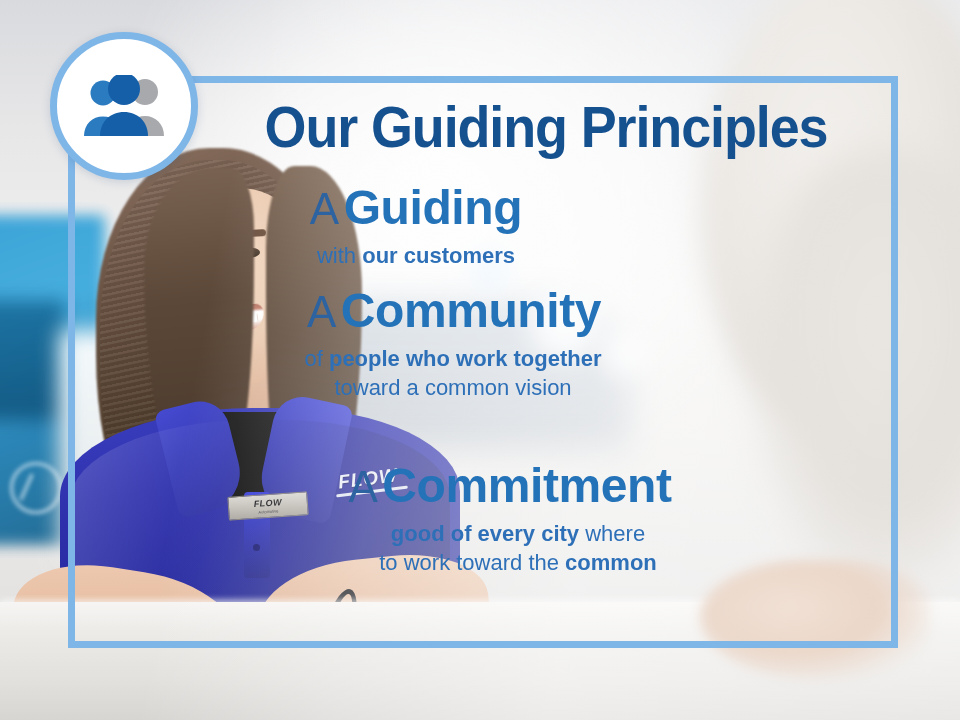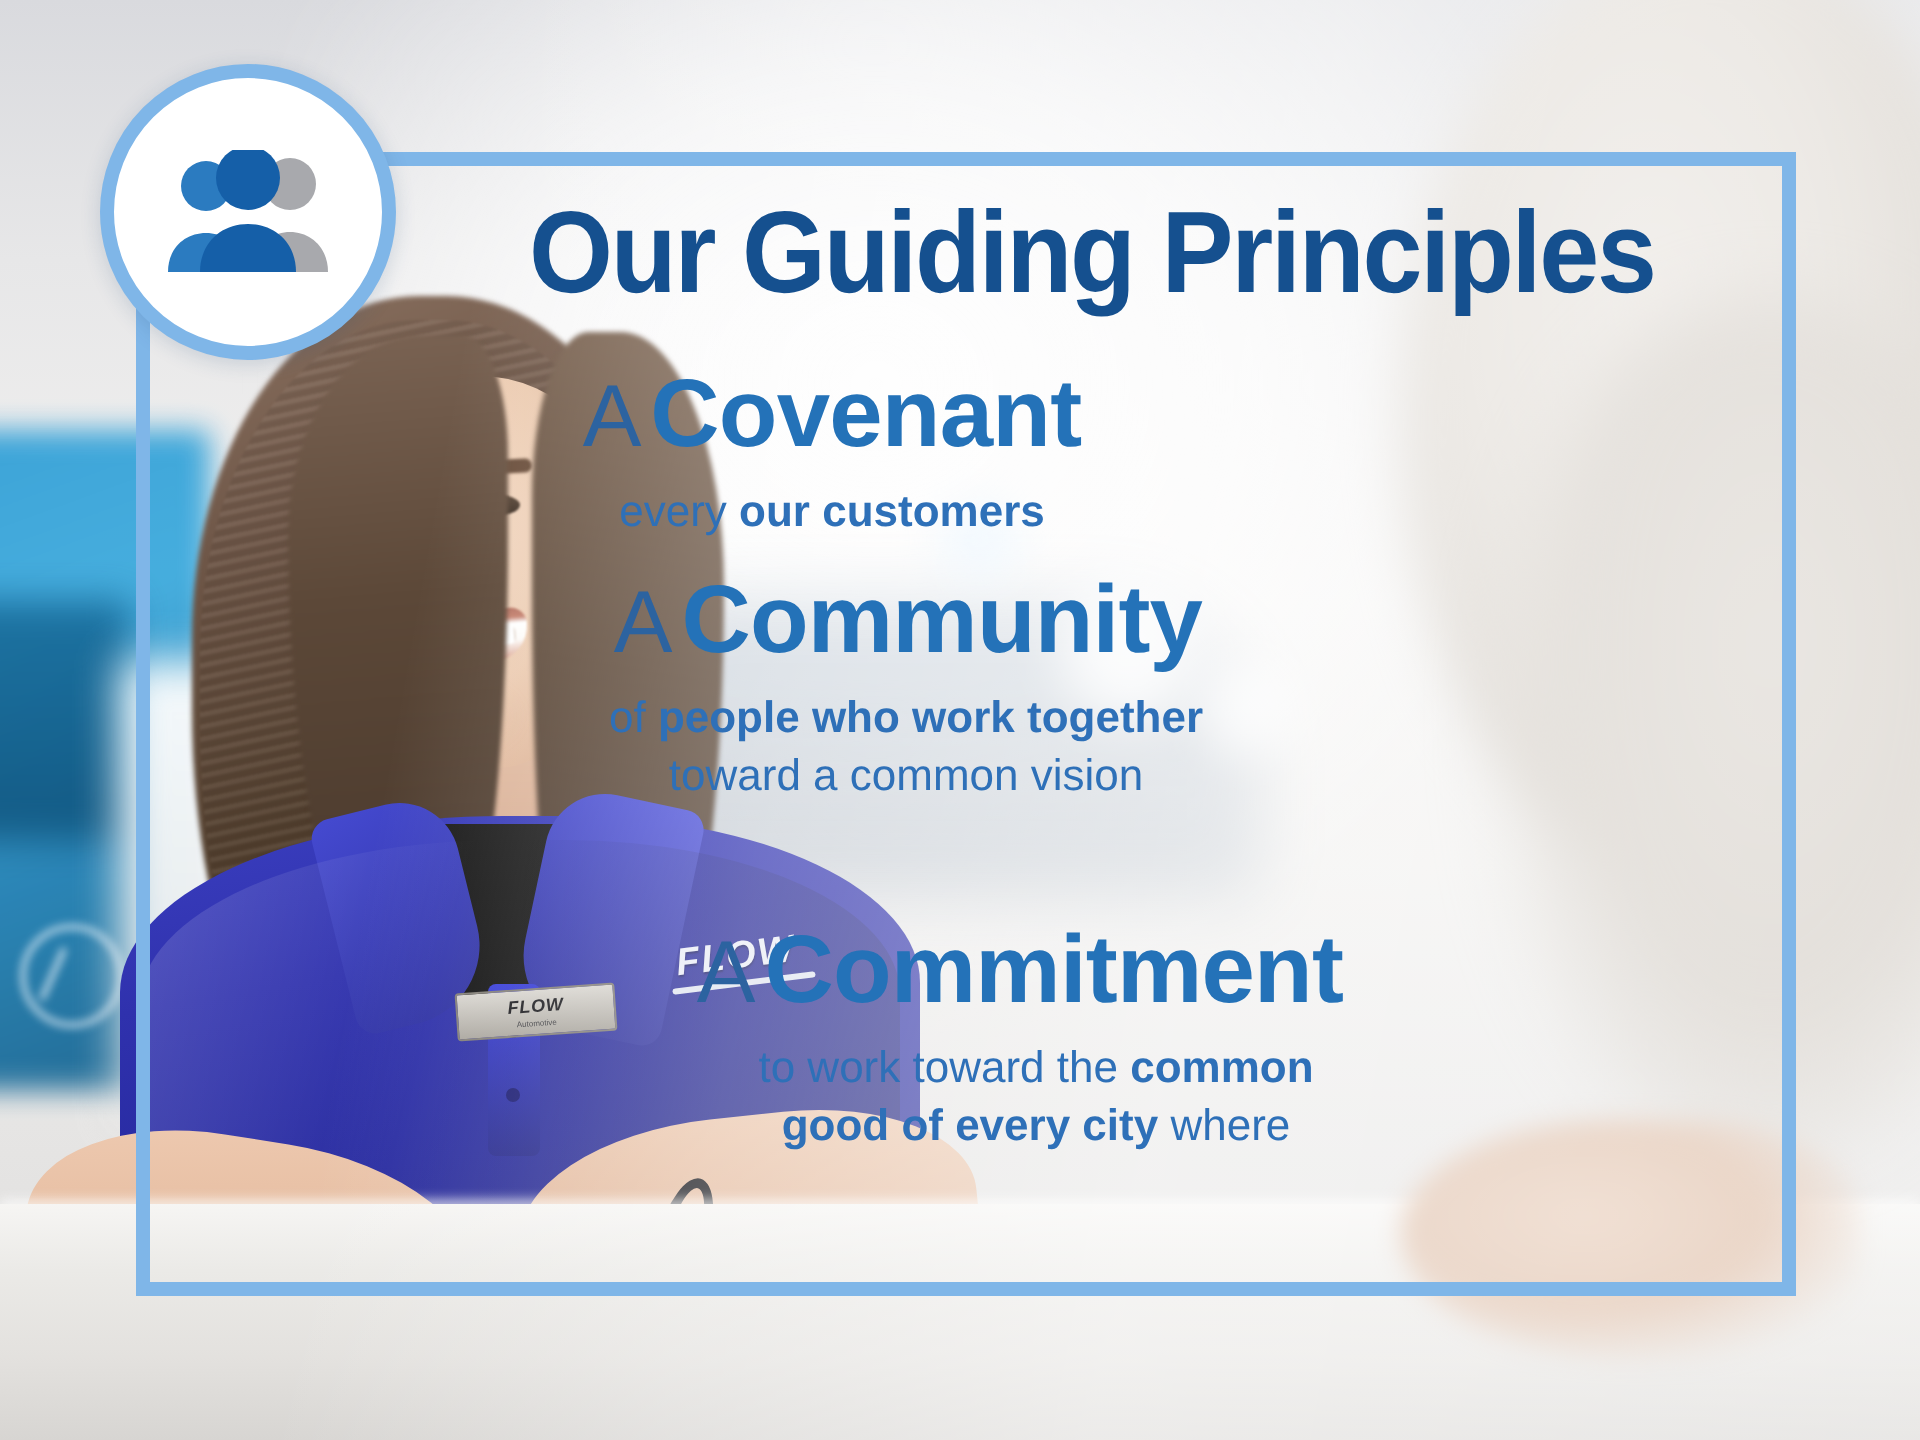--- a/index.html
+++ b/index.html
@@ -367,25 +367,25 @@
     </svg>
   </div>
 
   <div class="content">
 
     <div class="title">Our Guiding Principles</div>
 
     <div class="principle p1">
       <div class="ph">
         <span class="art">A</span>
-        <span class="word">Covenant</span>
+        <span class="word">Guiding</span>
       </div>
       <div class="psub">
         <div>
-          <span>every </span><b>our customers</b>
+          <span>with </span><b>our customers</b>
         </div>
       </div>
     </div>
 
     <div class="principle p2">
       <div class="ph">
         <span class="art">A</span>
         <span class="word">Community</span>
       </div>
       <div class="psub">
@@ -398,22 +398,22 @@
       </div>
     </div>
 
     <div class="principle p3">
       <div class="ph">
         <span class="art">A</span>
         <span class="word">Commitment</span>
       </div>
       <div class="psub">
         <div>
+          <b>good of every city</b><span> where</span>
+        </div>
+        <div>
           <span>to work toward the </span><b>common</b>
         </div>
-        <div>
-          <b>good of every city</b><span> where</span>
-        </div>
       </div>
     </div>
 
   </div>
 </div>
 
 </body></html>

